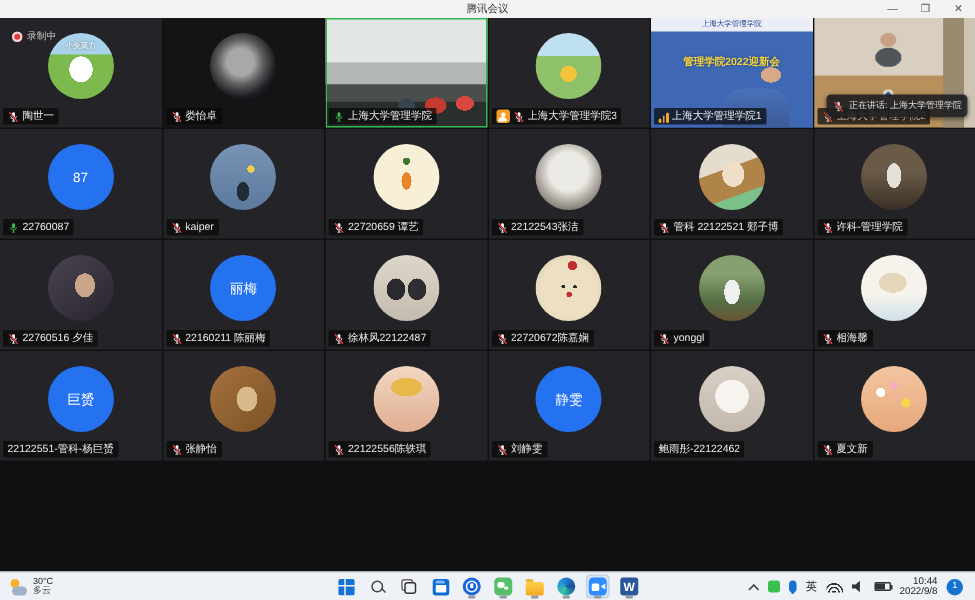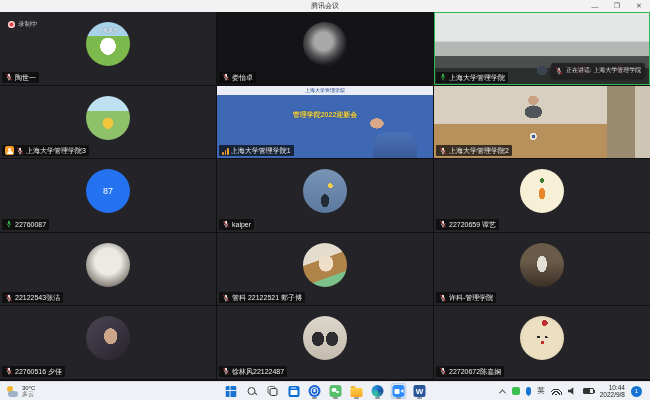--- a/index.html
+++ b/index.html
@@ -7,21 +7,21 @@
   .window { width:650px; height:400px; display:flex; flex-direction:column; background:#1b1b1f; overflow:hidden; }
 
   
   .titlebar { height:12px; background:#f2f2f2; display:flex; align-items:center; position:relative; flex:0 0 auto; }
   .titlebar .title { position:absolute; left:0; right:0; text-align:center; font-size:7px; color:#333; }
   .win-controls { margin-left:auto; display:flex; height:100%; }
   .win-btn { width:22px; height:100%; display:flex; align-items:center; justify-content:center; font-size:7px; color:#555; cursor:default; }
 
   
   .stage { position:relative; flex:1 1 auto; background:#101013; }
-  .grid { position:absolute; inset:0; display:grid; grid-template-columns:repeat(3,1fr); grid-template-rows:repeat(5,1fr); gap:1px; }
+  .grid { position:absolute; inset:0; display:grid; grid-template-columns:repeat(6,1fr); grid-template-rows:repeat(5,1fr); gap:1px; }
   .tile { position:relative; background:#242428; overflow:hidden; }
   .tile.dark { background:#141417; }
   .tile.active { box-shadow:inset 0 0 0 1px #2eb84d; }
 
   
   .avatar { position:absolute; left:50%; top:44%; width:44px; height:44px; transform:translate(-50%,-50%); border-radius:50%; display:flex; align-items:center; justify-content:center; overflow:hidden; }
   .avatar-text { color:#fff; font-size:9px; text-align:center; }
   .avatar-text.tiny { position:absolute; top:5px; left:0; right:0; font-size:5px; text-shadow:0 0 2px rgba(0,0,0,.6); }
   .t-blue { background:#2472f0; }
 
@@ -356,20 +356,37 @@
               <rect x="4.6" y="1.2" width="2.8" height="5.2" rx="1.4" fill="#fff"></rect>
               <path d="M3.2 5.2a2.8 2.8 0 0 0 5.6 0" fill="none" stroke="#fff" stroke-width="0.9"></path>
               <path d="M6 8v2M4.6 10.2h2.8" stroke="#fff" stroke-width="0.9"></path>
               <path d="M2 1.2 10 10.8" stroke="#e03e3e" stroke-width="1.4"></path>
             </svg>
 
       <span class="pname">22760516 夕佳</span>
     </div>
   </div>
 
+  <div class="tile">
+    <div class="avatar t-blue">
+            <span class="avatar-text">丽梅</span>
+          </div>
+
+    <div class="name-label">
+
+      <svg class="mic mic-muted" viewBox="0 0 12 12">
+              <rect x="4.6" y="1.2" width="2.8" height="5.2" rx="1.4" fill="#fff"></rect>
+              <path d="M3.2 5.2a2.8 2.8 0 0 0 5.6 0" fill="none" stroke="#fff" stroke-width="0.9"></path>
+              <path d="M6 8v2M4.6 10.2h2.8" stroke="#fff" stroke-width="0.9"></path>
+              <path d="M2 1.2 10 10.8" stroke="#e03e3e" stroke-width="1.4"></path>
+            </svg>
+
+      <span class="pname">22160211 陈丽梅</span>
+    </div>
+  </div>
 
   <div class="tile">
     <div class="avatar a-penguins"></div>
 
     <div class="name-label">
 
       <svg class="mic mic-muted" viewBox="0 0 12 12">
               <rect x="4.6" y="1.2" width="2.8" height="5.2" rx="1.4" fill="#fff"></rect>
               <path d="M3.2 5.2a2.8 2.8 0 0 0 5.6 0" fill="none" stroke="#fff" stroke-width="0.9"></path>
               <path d="M6 8v2M4.6 10.2h2.8" stroke="#fff" stroke-width="0.9"></path>
@@ -421,20 +438,30 @@
               <rect x="4.6" y="1.2" width="2.8" height="5.2" rx="1.4" fill="#fff"></rect>
               <path d="M3.2 5.2a2.8 2.8 0 0 0 5.6 0" fill="none" stroke="#fff" stroke-width="0.9"></path>
               <path d="M6 8v2M4.6 10.2h2.8" stroke="#fff" stroke-width="0.9"></path>
               <path d="M2 1.2 10 10.8" stroke="#e03e3e" stroke-width="1.4"></path>
             </svg>
 
       <span class="pname">相海馨</span>
     </div>
   </div>
 
+  <div class="tile">
+    <div class="avatar t-blue">
+            <span class="avatar-text">巨赟</span>
+          </div>
+
+    <div class="name-label">
+
+      <span class="pname">22122551-管科-杨巨赟</span>
+    </div>
+  </div>
 
   <div class="tile">
     <div class="avatar a-catwood"></div>
 
     <div class="name-label">
 
       <svg class="mic mic-muted" viewBox="0 0 12 12">
               <rect x="4.6" y="1.2" width="2.8" height="5.2" rx="1.4" fill="#fff"></rect>
               <path d="M3.2 5.2a2.8 2.8 0 0 0 5.6 0" fill="none" stroke="#fff" stroke-width="0.9"></path>
               <path d="M6 8v2M4.6 10.2h2.8" stroke="#fff" stroke-width="0.9"></path>
@@ -455,20 +482,37 @@
               <rect x="4.6" y="1.2" width="2.8" height="5.2" rx="1.4" fill="#fff"></rect>
               <path d="M3.2 5.2a2.8 2.8 0 0 0 5.6 0" fill="none" stroke="#fff" stroke-width="0.9"></path>
               <path d="M6 8v2M4.6 10.2h2.8" stroke="#fff" stroke-width="0.9"></path>
               <path d="M2 1.2 10 10.8" stroke="#e03e3e" stroke-width="1.4"></path>
             </svg>
 
       <span class="pname">22122556陈轶琪</span>
     </div>
   </div>
 
+  <div class="tile">
+    <div class="avatar t-blue">
+            <span class="avatar-text">静雯</span>
+          </div>
+
+    <div class="name-label">
+
+      <svg class="mic mic-muted" viewBox="0 0 12 12">
+              <rect x="4.6" y="1.2" width="2.8" height="5.2" rx="1.4" fill="#fff"></rect>
+              <path d="M3.2 5.2a2.8 2.8 0 0 0 5.6 0" fill="none" stroke="#fff" stroke-width="0.9"></path>
+              <path d="M6 8v2M4.6 10.2h2.8" stroke="#fff" stroke-width="0.9"></path>
+              <path d="M2 1.2 10 10.8" stroke="#e03e3e" stroke-width="1.4"></path>
+            </svg>
+
+      <span class="pname">刘静雯</span>
+    </div>
+  </div>
 
   <div class="tile">
     <div class="avatar a-dogpink"></div>
 
     <div class="name-label">
 
       <span class="pname">鲍雨彤-22122462</span>
     </div>
   </div>
 

